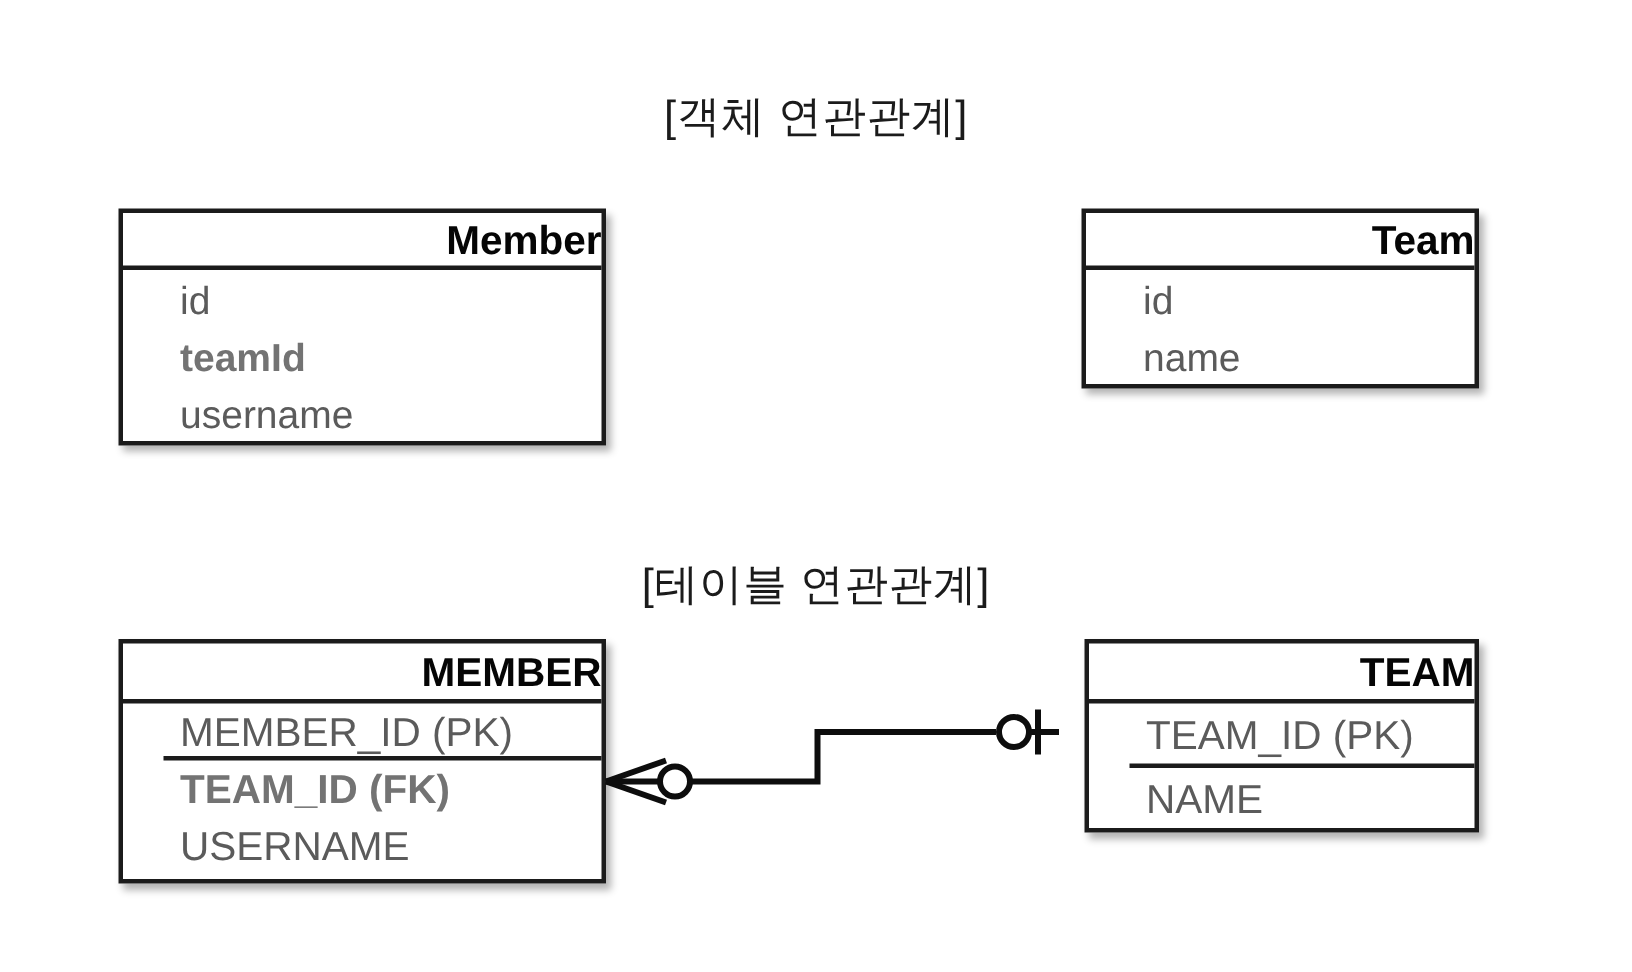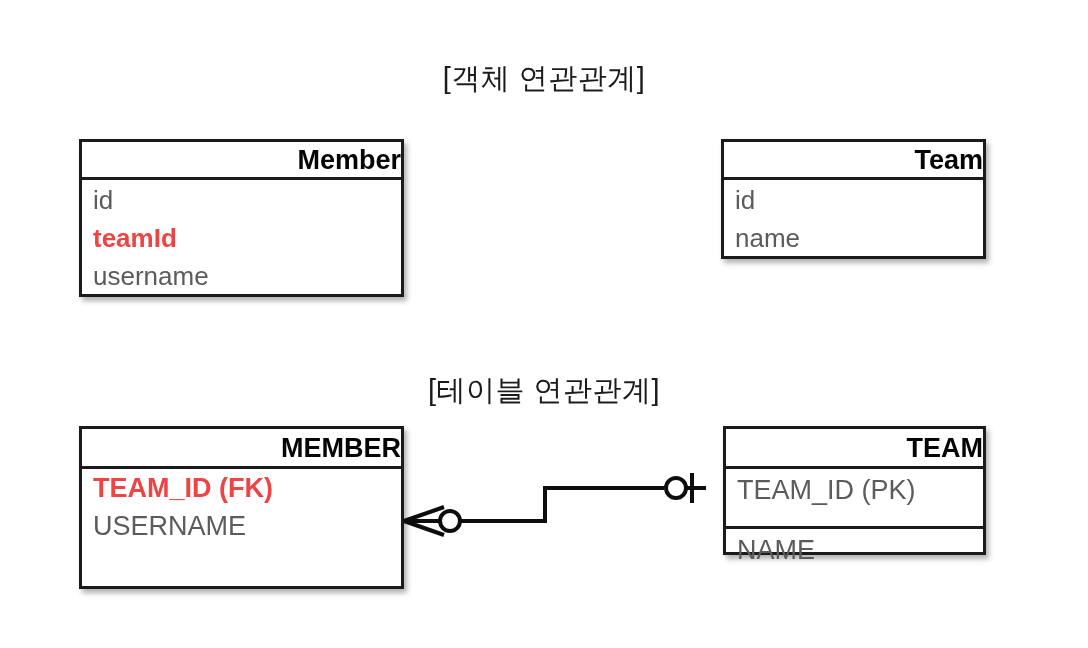--- a/index.html
+++ b/index.html
@@ -57,23 +57,24 @@
   .entity .fields {
     box-sizing: border-box;
     padding: 0;
   }
   .entity .field {
     box-sizing: border-box;
     color: #5b5b5b;
     white-space: nowrap;
     overflow: hidden;
     padding-left: 11px;
+    margin-left: 27px;
   }
   .entity .field.strong {
-    color: #ef4444;
+    color: #737373;
     font-weight: bold;
   }
   .entity .field.ruled {
     border-bottom: 3px solid #1b1b1b;
   }
 
   
   #entity-member {
     left: 79px; top: 139px; width: 325px; height: 158px;
   }
@@ -90,21 +91,21 @@
   #entity-member-table {
     left: 79px; top: 426px; width: 325px; height: 163px;
   }
   #entity-member-table .title { height: 40px; line-height: 38px; font-size: 27px; }
   #entity-member-table .field { height: 38px; line-height: 38px; font-size: 27px; }
 
   #entity-team-table {
     left: 723px; top: 426px; width: 263px; height: 129px;
   }
   #entity-team-table .title { height: 40px; line-height: 38px; font-size: 27px; }
-  #entity-team-table .field { height: 60px; line-height: 42px; font-size: 27px; }
+  #entity-team-table .field { height: 43px; line-height: 42px; font-size: 27px; }
 
   
   #relationship-connector {
     position: absolute;
     left: 396px;
     top: 460px;
     width: 310px;
     height: 90px;
   }
 </style>
@@ -130,20 +131,21 @@
       <div class="field">id</div>
       <div class="field">name</div>
     </div>
   </div>
 
   <div class="caption" id="caption-table">[테이블 연관관계]</div>
 
   <div class="entity" id="entity-member-table">
     <div class="title">MEMBER</div>
     <div class="fields">
+      <div class="field ruled">MEMBER_ID (PK)</div>
       <div class="field strong">TEAM_ID (FK)</div>
       <div class="field">USERNAME</div>
     </div>
   </div>
 
   <div class="entity" id="entity-team-table">
     <div class="title">TEAM</div>
     <div class="fields">
       <div class="field ruled">TEAM_ID (PK)</div>
       <div class="field">NAME</div>

